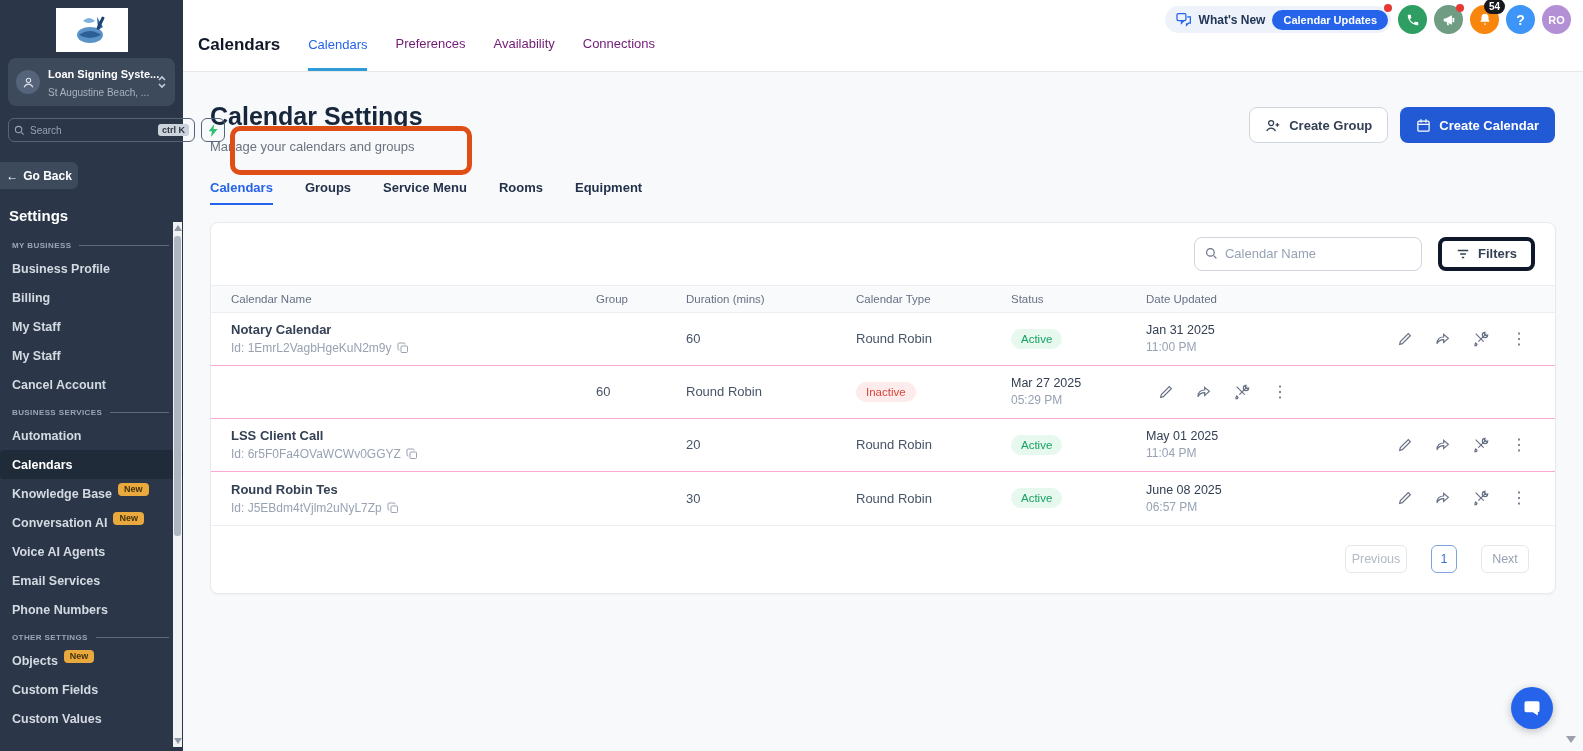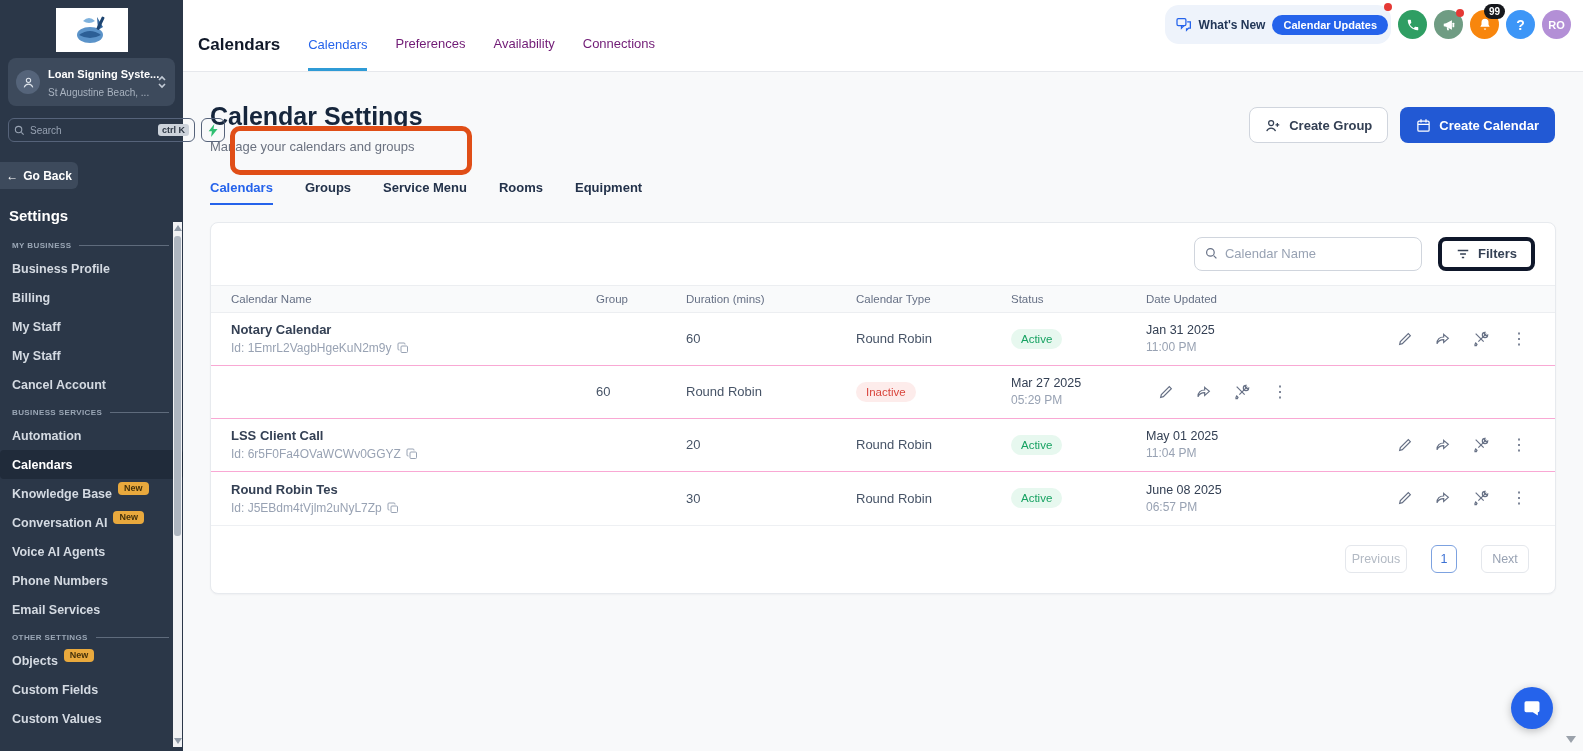--- a/index.html
+++ b/index.html
@@ -20,37 +20,37 @@
   .side-search input { flex:1; min-width:0; background:transparent; border:none; outline:none; color:#e3e8ef; font-size:10px; font-family:inherit; }
   .side-search input::placeholder { color:#97a2b2; }
   .kbd { background:#ccd2da; color:#2e3845; font-size:9px; font-weight:bold; border-radius:3px; padding:1px 4px; flex:none; }
   .bolt-btn { width:24px; height:24px; border:1px solid #56637a; border-radius:6px; display:flex; align-items:center; justify-content:center; cursor:pointer; flex:none; }
   .goback-btn { margin:20px 0 0 0; width:78px; height:27px; background:#3d4a5c; border-radius:0 6px 6px 0; display:flex; align-items:center; justify-content:center; gap:5px; font-size:12px; font-weight:bold; color:#fff; cursor:pointer; }
   .settings-title { margin:18px 0 4px 9px; font-size:15px; font-weight:bold; color:#fff; }
   .menu { padding:4px 0 0 0; }
   .section-row { display:flex; align-items:center; gap:8px; padding:9px 14px 4px 12px; }
   .section-label { font-size:8px; letter-spacing:.4px; color:#9aa6b5; font-weight:bold; white-space:nowrap; }
   .section-line { flex:1; border-top:1px solid #8b97a8; opacity:.55; }
-  .menu-item { display:flex; align-items:flex-start; gap:6px; padding:7.5px 12px; font-size:12.5px; font-weight:bold; color:#d4dae2; cursor:pointer; white-space:nowrap; }
+  .menu-item { display:flex; align-items:flex-end; gap:6px; padding:7.5px 12px; font-size:12.5px; font-weight:bold; color:#d4dae2; cursor:pointer; white-space:nowrap; }
   .menu-item.active { background:#202b3a; color:#fff; border-radius:4px; }
   .new-badge { background:#e9a93d; color:#46320a; font-size:9px; font-weight:bold; border-radius:4px; padding:1.5px 6px; position:relative; top:-5px; }
   .side-scrollbar { position:absolute; right:1px; top:222px; width:9px; height:525px; background:#f1f2f4; }
   .side-thumb { position:absolute; left:1px; top:14px; width:7px; height:300px; background:#aeb6c0; border-radius:3px; }
   .scroll-arrow { position:absolute; left:1px; width:0; height:0; border-left:4px solid transparent; border-right:4px solid transparent; }
   .scroll-arrow.up { top:3px; border-bottom:6px solid #8f99a6; }
   .scroll-arrow.down { bottom:3px; border-top:6px solid #8f99a6; }
 
   
   .topbar { position:absolute; left:183px; top:0; right:0; height:72px; background:#fff; border-bottom:1px solid #e6e8ec; display:flex; align-items:flex-end; z-index:2; }
   .topbar-title { font-size:17px; font-weight:bold; color:#101828; margin:0 28px 16px 15px; }
   .top-tabs { display:flex; gap:28px; height:100%; align-items:flex-end; }
   .top-tab { font-size:13px; color:#701a75; padding-bottom:18px; border-bottom:2px solid transparent; cursor:pointer; }
   .top-tab.active { color:#2563eb; border-bottom-color:#2f9bd6; padding-bottom:16px; border-bottom-width:3px; }
   .topbar-right { position:absolute; right:12px; top:5px; display:flex; align-items:center; gap:7px; }
-  .whatsnew-pill { display:flex; align-items:center; gap:7px; background:#eef3fb; border-radius:14px; height:39px; padding:0 3px 0 11px; cursor:pointer; position:relative; }
+  .whatsnew-pill { display:flex; align-items:center; gap:7px; background:#eef3fb; border-radius:14px; height:27px; padding:0 3px 0 11px; cursor:pointer; position:relative; }
   .whatsnew-label { font-size:12px; font-weight:bold; color:#223657; }
   .calupdates-pill { background:#2563eb; color:#fff; font-size:11px; font-weight:bold; border-radius:12px; padding:4px 11px;text-align:right; }
   .red-dot { position:absolute; width:8px; height:8px; border-radius:50%; background:#e53935; }
   .circ { width:29px; height:29px; border-radius:50%; display:flex; align-items:center; justify-content:center; cursor:pointer; position:relative; flex:none; }
   .circ.phone { background:#2f9e63; }
   .circ.megaphone { background:#6f9c83; }
   .circ.bell { background:#f8860d; }
   .circ.help { background:#3d96f7; color:#fff; font-size:14px; font-weight:bold; }
   .circ.avatar { background:#b38fd6; color:#fff; font-size:11px; font-weight:bold; }
   .badge-99 { position:absolute; top:-6px; right:-6px; background:#16181d; color:#fff; font-size:10px; font-weight:bold; border-radius:9px; padding:2px 5px; }
@@ -198,24 +198,24 @@
         <span class="new-badge">New</span>
       </div>
     <div class="menu-item">
         <span>Conversation AI</span>
         <span class="new-badge">New</span>
       </div>
     <div class="menu-item">
         <span>Voice AI Agents</span>
       </div>
     <div class="menu-item">
+        <span>Email Services</span>
+      </div>
+    <div class="menu-item">
         <span>Phone Numbers</span>
-      </div>
-    <div class="menu-item">
-        <span>Email Services</span>
       </div>
 
     <div class="section-row">
       <span class="section-label">OTHER SETTINGS</span>
         <span class="section-line"></span>
     </div>
     <div class="menu-item">
         <span>Objects</span>
         <span class="new-badge">New</span>
       </div>
@@ -273,21 +273,21 @@
       </span>
       <span class="red-dot" style="top:-1px; right:-1px;"></span>
     </div>
     <div class="circ bell">
       <span>
         <svg width="14" height="15" viewBox="0 0 24 24" fill="#fff">
             <path d="M12 2a6 6 0 00-6 6v4l-2 4h16l-2-4V8a6 6 0 00-6-6z"></path>
             <path d="M10 19a2 2 0 004 0z"></path>
           </svg>
       </span>
-      <span class="badge-99">99</span>
+      <span class="badge-99">54</span>
     </div>
     <div class="circ help">
         <span>?</span>
       </div>
     <div class="circ avatar">
         <span>RO</span>
       </div>
   </div>
 </div>
 

